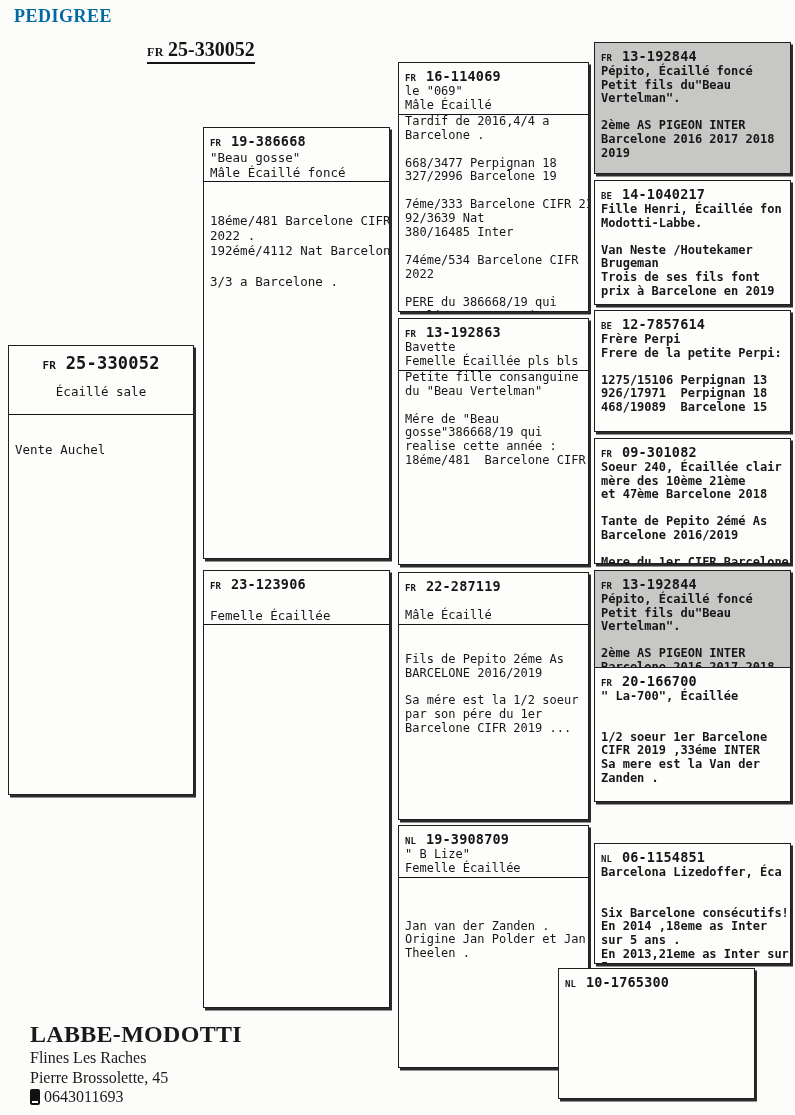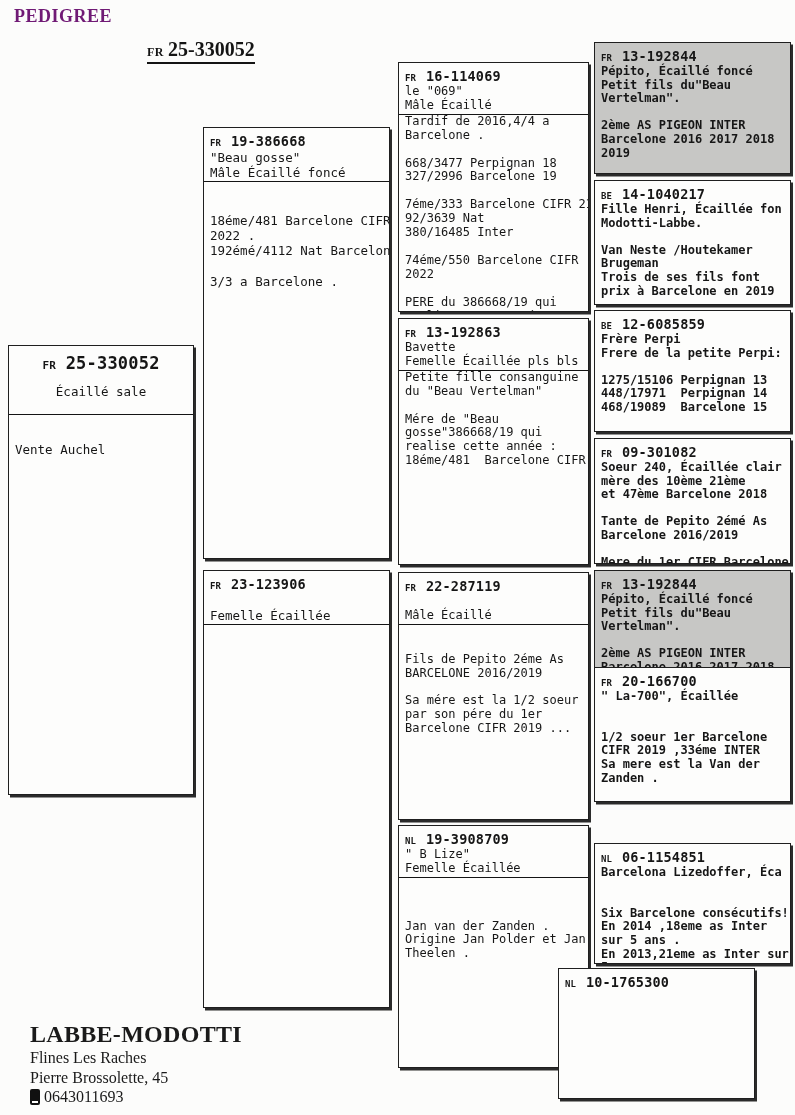--- a/index.html
+++ b/index.html
@@ -5,21 +5,21 @@
   html,body{margin:0;padding:0;}
   body{
     width:795px;height:1115px;position:relative;overflow:hidden;
     background:#fcfcfb;color:#161616;
     font-family:"DejaVu Sans Mono", monospace;
   }
   
   .doc-title{
     position:absolute;left:14px;top:6px;
     font-family:"Liberation Serif", serif;font-weight:bold;
-    font-size:18px;letter-spacing:.5px;color:#701a75;
+    font-size:18px;letter-spacing:.5px;color:#0369a1;
   }
   .main-ring{
     position:absolute;left:147px;top:38px;
     font-family:"Liberation Serif", serif;font-weight:bold;color:#141414;
     border-bottom:2.5px solid #141414;padding-bottom:1px;
   }
   .main-ring .cc{font-size:12px;letter-spacing:.5px;}
   .main-ring .num{font-size:20px;}
   
   .pbox{
@@ -148,21 +148,21 @@
       <div class="ln" data-name="text-line">Tardif de 2016,4/4 a</div>
       <div class="ln" data-name="text-line">Barcelone .</div>
       <div class="ln" data-name="text-line">&nbsp;</div>
       <div class="ln" data-name="text-line">668/3477 Perpignan 18</div>
       <div class="ln" data-name="text-line">327/2996 Barcelone 19</div>
       <div class="ln" data-name="text-line">&nbsp;</div>
       <div class="ln" data-name="text-line">7éme/333 Barcelone CIFR 21</div>
       <div class="ln" data-name="text-line">92/3639 Nat</div>
       <div class="ln" data-name="text-line">380/16485 Inter</div>
       <div class="ln" data-name="text-line">&nbsp;</div>
-      <div class="ln" data-name="text-line">74éme/550 Barcelone CIFR</div>
+      <div class="ln" data-name="text-line">74éme/534 Barcelone CIFR</div>
       <div class="ln" data-name="text-line">2022</div>
       <div class="ln" data-name="text-line">&nbsp;</div>
       <div class="ln" data-name="text-line">PERE du 386668/19 qui</div>
       <div class="ln" data-name="text-line">realise cette année :</div>
     </div>
 </div>
 <div class="pbox col3 b4" data-name="pedigree-box-paternal-granddam">
   <div class="hd ruled" data-name="box-header">
     <div class="ringline" data-name="ring-line">
       <span class="cc" data-name="country-code">FR</span>
@@ -258,30 +258,30 @@
       <div class="ln" data-name="text-line">Van Neste /Houtekamer</div>
       <div class="ln" data-name="text-line">Brugeman</div>
       <div class="ln" data-name="text-line">Trois de ses fils font</div>
       <div class="ln" data-name="text-line">prix à Barcelone en 2019</div>
     </div>
 </div>
 <div class="pbox col4 b9" data-name="pedigree-box-great-grandparent-3">
   <div class="hd" data-name="box-header">
     <div class="ringline" data-name="ring-line">
       <span class="cc" data-name="country-code">BE</span>
-      <span class="ring" data-name="ring-number">12-6085859</span>
+      <span class="ring" data-name="ring-number">12-7857614</span>
     </div>
     <div data-name="bird-names"></div>
   </div>
   <div class="bd" data-name="box-body">
       <div class="ln" data-name="text-line">Frère Perpi</div>
       <div class="ln" data-name="text-line">Frere de la petite Perpi:</div>
       <div class="ln" data-name="text-line">&nbsp;</div>
       <div class="ln" data-name="text-line">1275/15106 Perpignan 13</div>
-      <div class="ln" data-name="text-line">448/17971  Perpignan 14</div>
+      <div class="ln" data-name="text-line">926/17971  Perpignan 18</div>
       <div class="ln" data-name="text-line">468/19089  Barcelone 15</div>
     </div>
 </div>
 <div class="pbox col4 b10" data-name="pedigree-box-great-grandparent-4">
   <div class="hd" data-name="box-header">
     <div class="ringline" data-name="ring-line">
       <span class="cc" data-name="country-code">FR</span>
       <span class="ring" data-name="ring-number">09-301082</span>
     </div>
     <div data-name="bird-names"></div>

